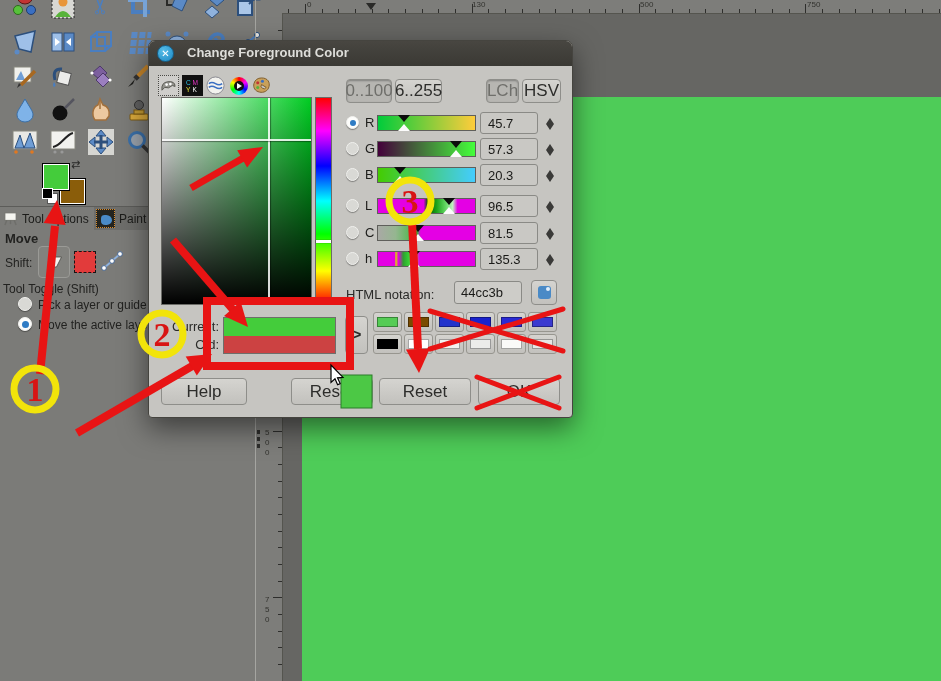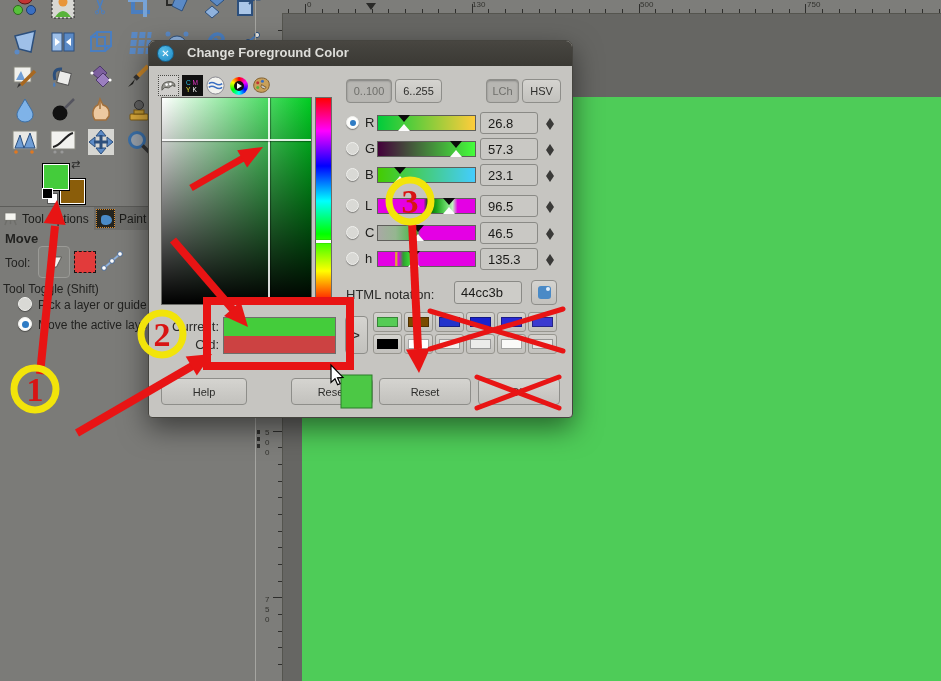--- a/index.html
+++ b/index.html
@@ -41,21 +41,21 @@
   .dlg{position:absolute;left:148px;top:40px;width:423px;height:376px;background:#c6c5c1;
        border:1px solid #45443f;border-radius:7px 7px 4px 4px;box-shadow:0 10px 28px rgba(0,0,0,.5);}
   .dlg *{box-sizing:border-box;}
   .tbar{position:absolute;left:0;top:0;width:100%;height:25px;background:linear-gradient(#484641,#3a3934);
         border-radius:6px 6px 0 0;display:flex;align-items:center;}
   .tclose{position:absolute;left:8px;top:4px;width:17px;height:17px;border-radius:50%;
           background:radial-gradient(circle at 35% 30%,#56bde8,#1d89c4);border:1px solid #15618c;
           color:#fff;font-size:10px;font-weight:bold;display:flex;align-items:center;justify-content:center;line-height:1;}
   .ttitle{position:absolute;left:38px;top:4px;font-size:13px;font-weight:bold;color:#dededa;}
   .btn{position:absolute;background:linear-gradient(#d5d4d0,#c2c1bd);border:1px solid #8e8e8a;border-radius:4px;
-       font-size:11px;color:#2d2d2b;display:flex;align-items:center;justify-content:center;}
+       font-size:17px;color:#2d2d2b;display:flex;align-items:center;justify-content:center;}
   .btn.pressed{background:#b7b6b2;box-shadow:inset 0 1px 2px rgba(0,0,0,.3);color:#6f6f6b;}
   .sq{position:absolute;left:12px;top:56px;width:151px;height:208px;border:1px solid #6b6b67;
       background:linear-gradient(to bottom,rgba(0,0,0,0),#000),linear-gradient(to right,#fff,#00cc22);}
   .xhv{position:absolute;top:0;width:2px;height:100%;background:rgba(255,255,255,.85);box-shadow:1px 0 1px rgba(0,0,0,.4);}
   .xhh{position:absolute;left:0;height:2px;width:100%;background:rgba(255,255,255,.85);box-shadow:0 1px 1px rgba(0,0,0,.4);}
   .hue{position:absolute;left:166px;top:56px;width:17px;height:208px;border:1px solid #6b6b67;
        background:linear-gradient(to bottom,#f00 0%,#f0f 16%,#00f 33%,#0ff 50%,#0f0 66%,#ff0 84%,#f00 100%);}
   .huesel{position:absolute;left:0;width:100%;height:3px;background:#fff;box-shadow:0 0 1px #000;}
   .chrow{position:absolute;left:0;width:423px;height:22px;}
   .crad{position:absolute;left:197px;top:4px;}
@@ -407,21 +407,21 @@
       </div>
       <div class="tab2">
         <span class="paint-ic">
             <i></i>
           </span>
         <span class="tab-label">Paint D</span>
       </div>
     </div>
 
     <div class="abs optlbl" style="left:5px;top:231px;font-weight:bold;font-size:13px;">Move</div>
-    <div class="abs optlbl" style="left:5px;top:256px;">Tool:</div>
+    <div class="abs optlbl" style="left:5px;top:256px;">Shift:</div>
     <div class="abs" style="left:38px;top:246px;width:30px;height:30px;border:1px solid #9a9a96;border-radius:4px;background:#82827e;display:flex;align-items:center;justify-content:center;">
       <svg width="20" height="20" viewBox="0 0 24 24">
           <polygon points="4,18 10,6 21,6 15,18" fill="#f2f2ee" stroke="#4a4a46"></polygon>
         </svg>
     </div>
     <div class="abs" style="left:74px;top:251px;width:20px;height:20px;background:#e23b3b;border:1px dashed #151515;"></div>
     <div class="abs" style="left:100px;top:249px;width:24px;height:24px;">
       <svg width="24" height="24" viewBox="0 0 24 24">
           <line x1="4" y1="19" x2="20" y2="5" stroke="#8fb2dd" stroke-width="2"></line>
           <circle cx="4" cy="19" r="2.4" fill="#fff" stroke="#4a6a96"></circle>
@@ -499,21 +499,21 @@
       <div class="radio sel crad" style="width:13px;height:13px;">
           <i style="width:6px;height:6px;"></i>
         </div>
       <span class="ckey">R</span>
       <div class="sl g-r">
           <div class="mk" style="left: 26.8%;">
             <div class="t"></div>
             <div class="b"></div>
           </div>
         </div>
-      <div class="val">26.8</div>
+      <div class="val">45.7</div>
       <div class="spin">
           <i class="up"></i>
           <i class="dn"></i>
         </div>
     </div>
     <div class="chrow" style="top:97px;">
       <div class="radio crad" style="width:13px;height:13px;"></div>
       <span class="ckey">G</span>
       <div class="sl g-g">
           <div class="mk" style="left: 79.9%;">
@@ -529,21 +529,21 @@
     </div>
     <div class="chrow" style="top:123px;">
       <div class="radio crad" style="width:13px;height:13px;"></div>
       <span class="ckey">B</span>
       <div class="sl g-b">
           <div class="mk" style="left: 23.1%;">
             <div class="t"></div>
             <div class="b"></div>
           </div>
         </div>
-      <div class="val">23.1</div>
+      <div class="val">20.3</div>
       <div class="spin">
           <i class="up"></i>
           <i class="dn"></i>
         </div>
     </div>
     <div class="chrow" style="top:154px;">
       <div class="radio crad" style="width:13px;height:13px;"></div>
       <span class="ckey">L</span>
       <div class="sl g-l">
           <div class="mk" style="left: 72.7%;">
@@ -559,21 +559,21 @@
     </div>
     <div class="chrow" style="top:181px;">
       <div class="radio crad" style="width:13px;height:13px;"></div>
       <span class="ckey">C</span>
       <div class="sl g-c">
           <div class="mk" style="left: 41%;">
             <div class="t"></div>
             <div class="b"></div>
           </div>
         </div>
-      <div class="val">46.5</div>
+      <div class="val">81.5</div>
       <div class="spin">
           <i class="up"></i>
           <i class="dn"></i>
         </div>
     </div>
     <div class="chrow" style="top:207px;">
       <div class="radio crad" style="width:13px;height:13px;"></div>
       <span class="ckey">h</span>
       <div class="sl g-h">
           <div class="mk" style="left: 37.6%;">

